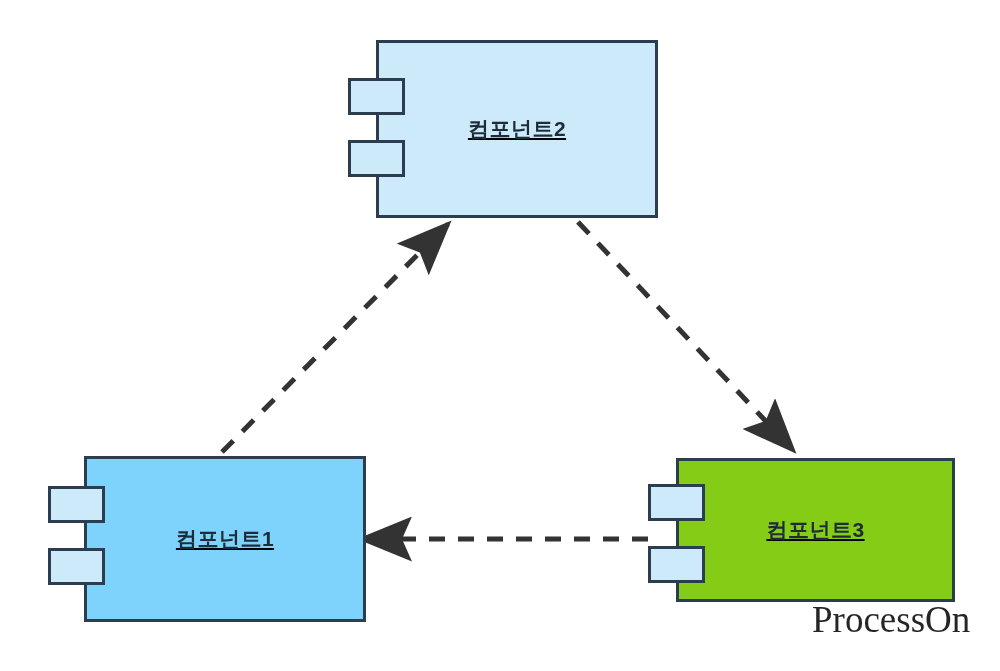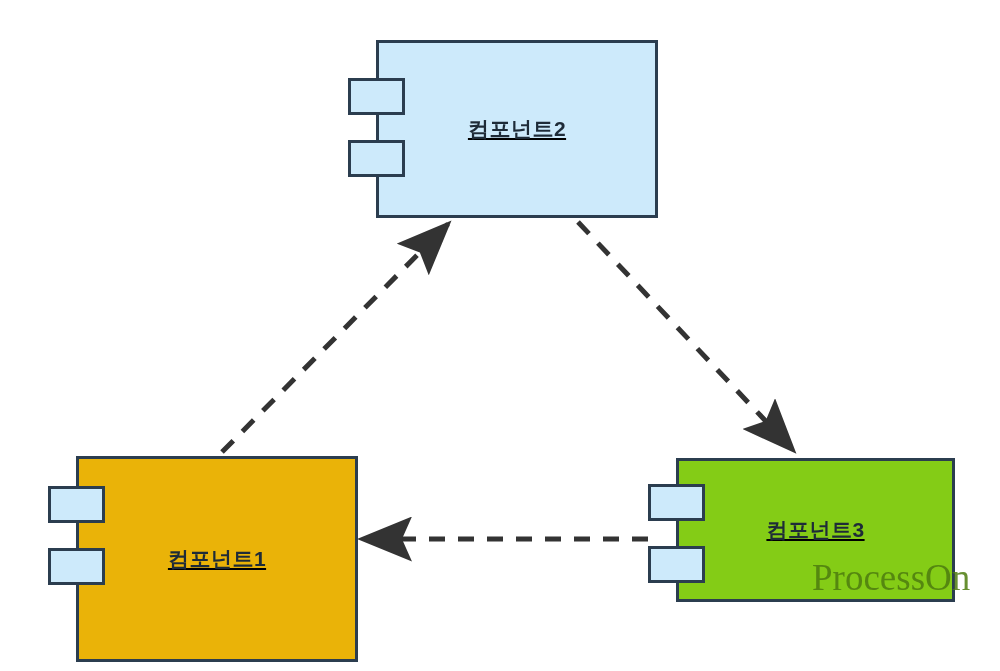--- a/index.html
+++ b/index.html
@@ -83,27 +83,27 @@
         <line x1="648" y1="539" x2="362" y2="539" stroke="#333333" stroke-width="5" stroke-dasharray="16 13" marker-end="url(#arrowhead)"></line>
       </g>
   </svg>
 
   <div class="component" id="comp-component2" style="left: 376px; top: 40px; width: 282px; height: 178px; background: rgb(205, 234, 251); border-color: rgb(43, 61, 79);">
     <span class="component-label">컴포넌트2</span>
   </div>
   <div class="port" id="port-component2-0" style="left: 348px; top: 78px; background: rgb(205, 234, 251); border-color: rgb(43, 61, 79);"></div>
   <div class="port" id="port-component2-1" style="left: 348px; top: 140px; background: rgb(205, 234, 251); border-color: rgb(43, 61, 79);"></div>
 
-  <div class="component" id="comp-component1" style="left: 76px; top: 456px; width: 282px; height: 206px; background: #eab308; border-color: rgb(43, 61, 79);">
+  <div class="component" id="comp-component1" style="left: 84px; top: 456px; width: 282px; height: 166px; background: #7dd3fc; border-color: rgb(43, 61, 79);">
     <span class="component-label">컴포넌트1</span>
   </div>
   <div class="port" id="port-component1-0" style="left: 48px; top: 486px; background: rgb(205, 234, 251); border-color: rgb(43, 61, 79);"></div>
   <div class="port" id="port-component1-1" style="left: 48px; top: 548px; background: rgb(205, 234, 251); border-color: rgb(43, 61, 79);"></div>
 
   <div class="component" id="comp-component3" style="left: 676px; top: 458px; width: 279px; height: 144px; background: #84cc16; border-color: rgb(43, 61, 79);">
     <span class="component-label">컴포넌트3</span>
   </div>
   <div class="port" id="port-component3-0" style="left: 648px; top: 484px; background: rgb(205, 234, 251); border-color: rgb(43, 61, 79);"></div>
   <div class="port" id="port-component3-1" style="left: 648px; top: 546px; background: rgb(205, 234, 251); border-color: rgb(43, 61, 79);"></div>
 
-  <div class="watermark" id="watermark" style="left: 812px; top: 556px; color: #4d7c0f;">ProcessOn</div>
+  <div class="watermark" id="watermark" style="left: 812px; top: 598px; color: #000000;">ProcessOn</div>
 
 </div>
 
 </body></html>

